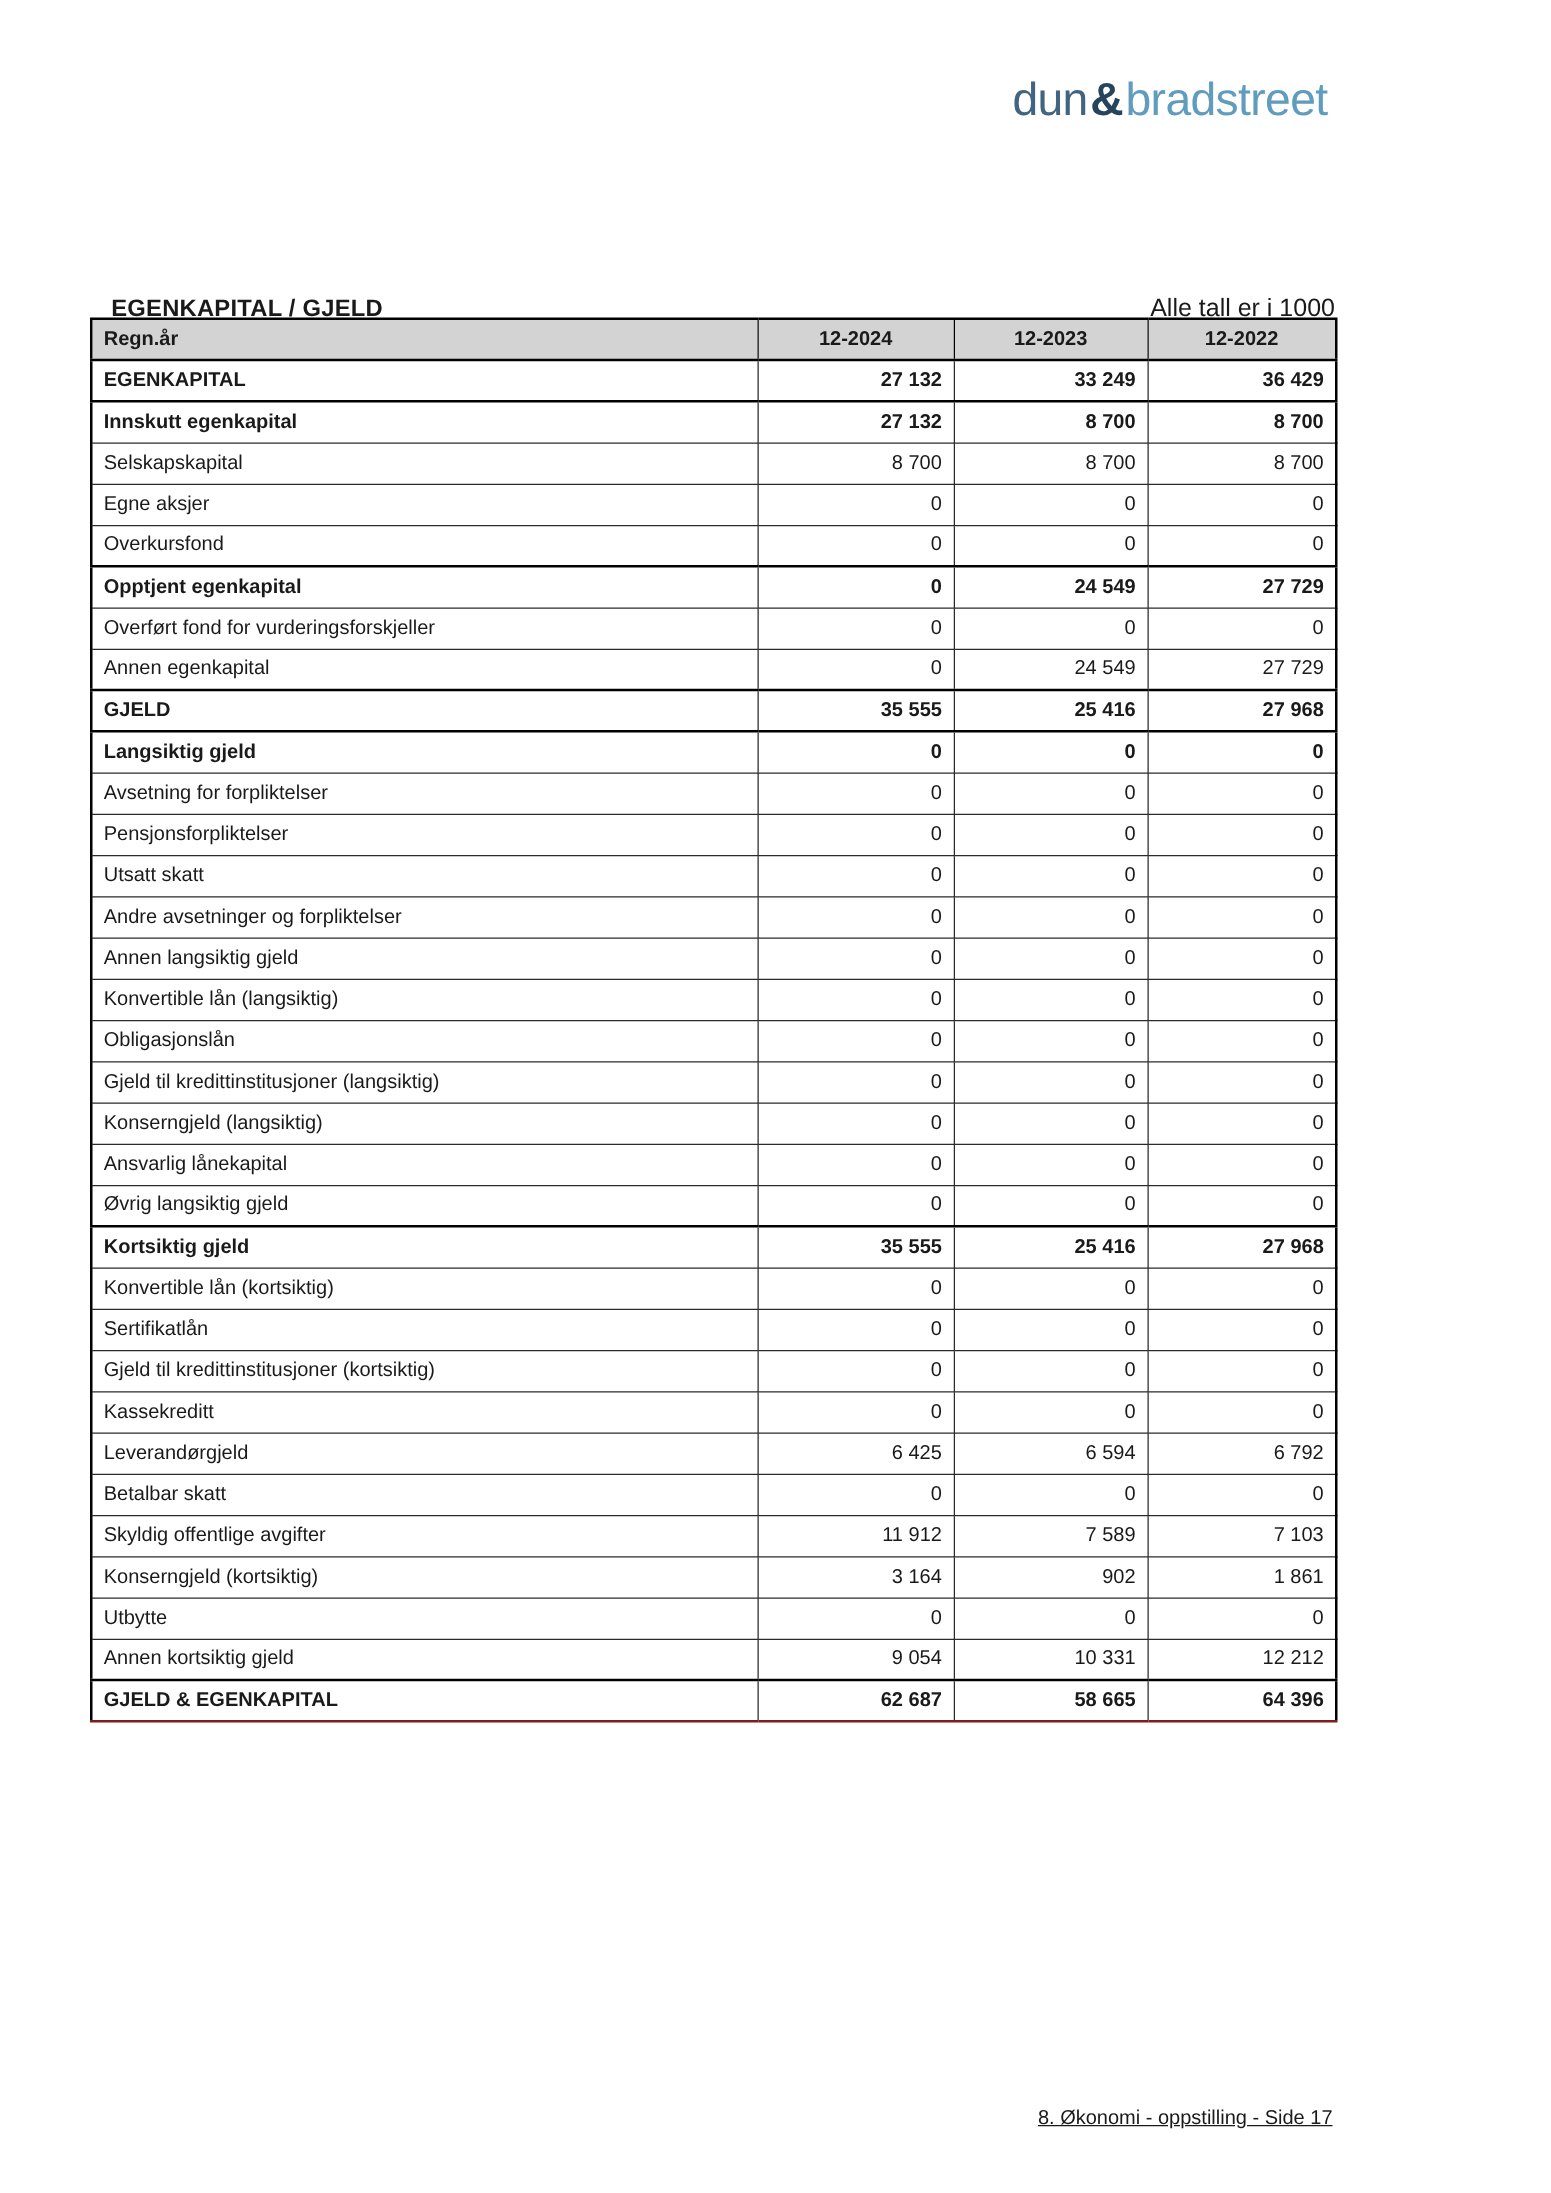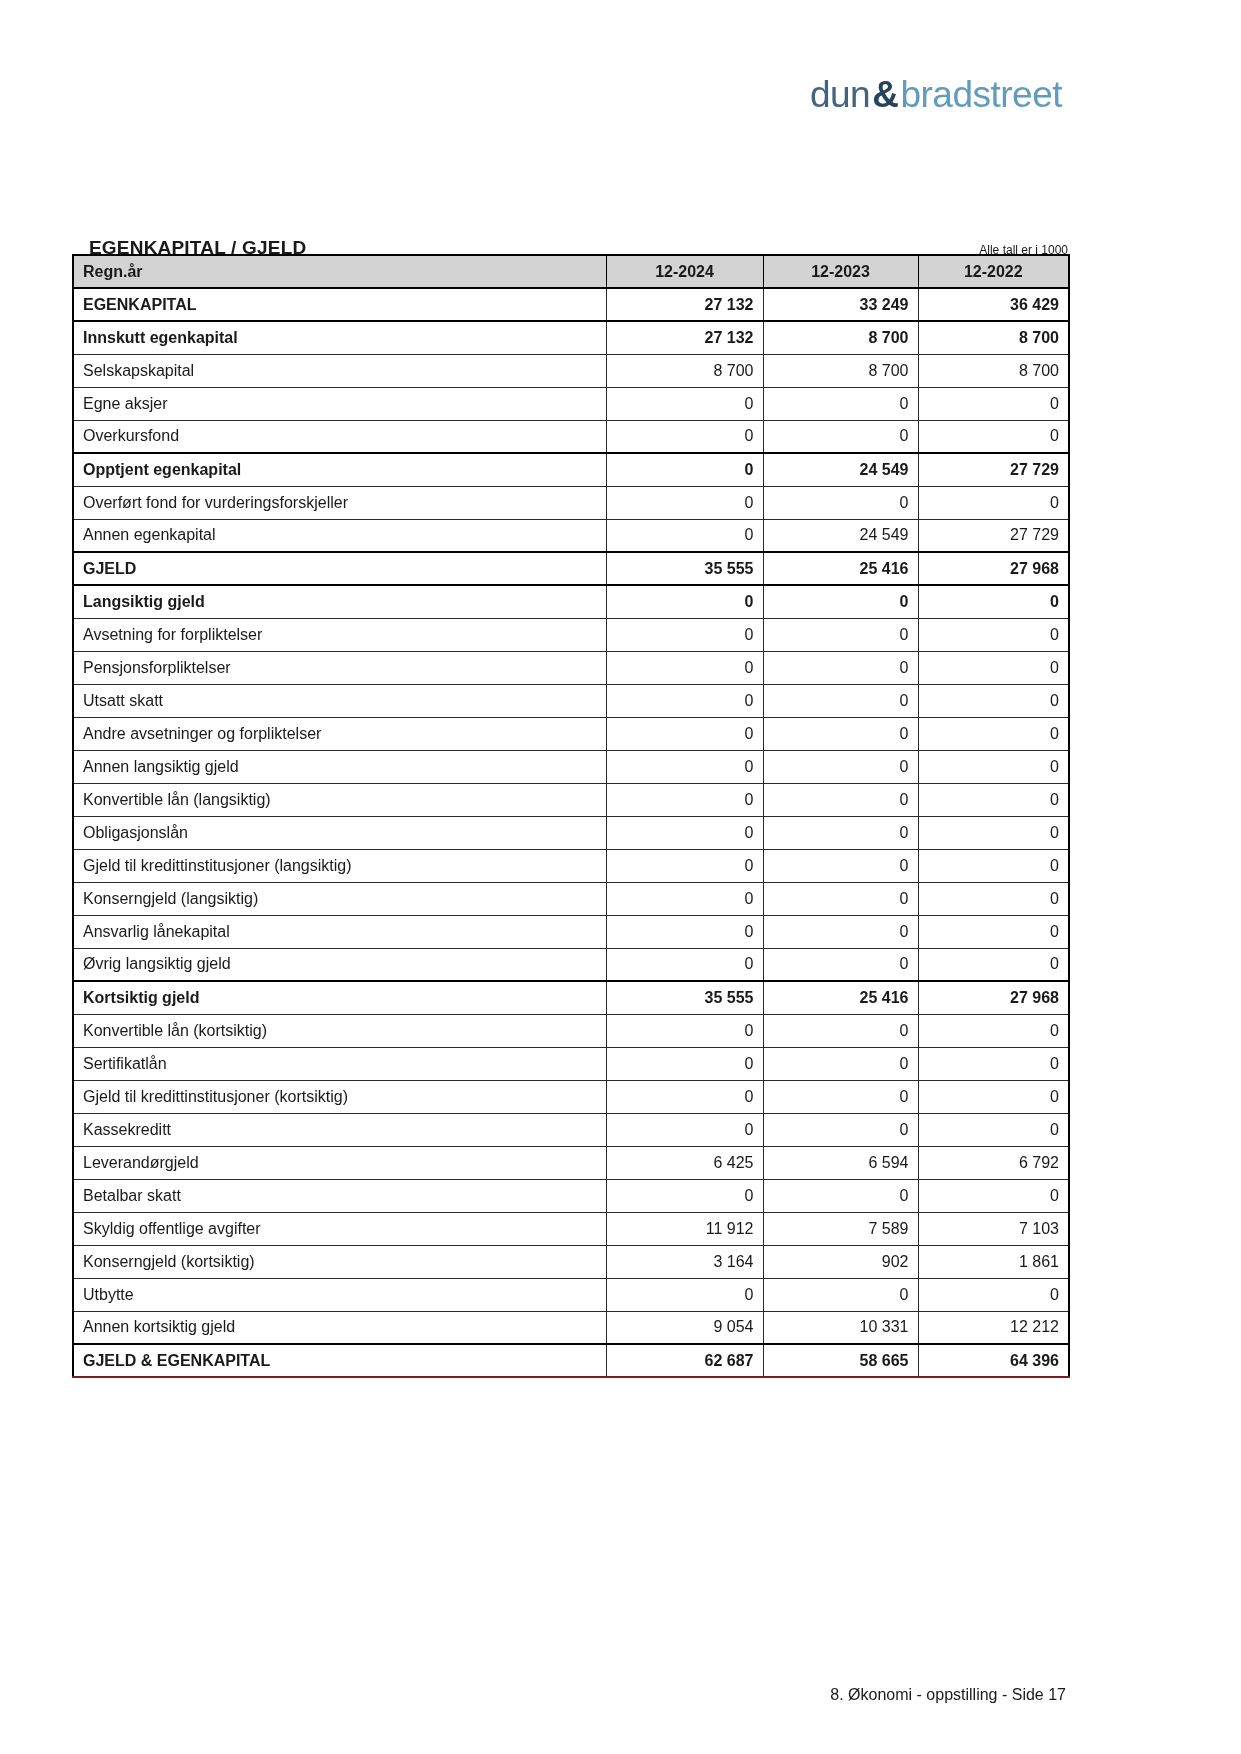--- a/index.html
+++ b/index.html
@@ -9,21 +9,21 @@
     height: 1754px;
     background: #ffffff;
     overflow: hidden;
     font-family: "Liberation Sans", sans-serif;
     color: #1a1a1a;
   }
 
   
   .logo {
     position: absolute;
-    top: 75px;
+    top: 60px;
     right: 179px;
     font-size: 37px;
     line-height: 1.1;
     letter-spacing: -0.5px;
     white-space: nowrap;
   }
   .logo-dun  { color: #416580; }
   .logo-amp  { color: #26445c; font-weight: 600; margin: 0 2px; }
   .logo-brad { color: #609cbd; }
 
@@ -36,21 +36,21 @@
     display: flex;
     justify-content: space-between;
     align-items: baseline;
   }
   .doc-title {
     margin: 17px;
     font-size: 19px;
     font-weight: bold;
     letter-spacing: 0.2px;
   }
-  .unit-note { font-size: 12px; }
+  .unit-note { font-size: 20px; }
 
   
   table.balance {
     position: absolute;
     top: 254px;
     left: 72px;
     width: 996px;
     border-collapse: collapse;
     table-layout: fixed;
     font-size: 16px;
@@ -84,20 +84,21 @@
   .balance tbody tr:last-child td { border-bottom: 2px solid #7f1d1d; }
 
   
   .footer {
     position: absolute;
     top: 1686px;
     right: 175px;
     font-size: 16px;
     color: #1a1a1a;
     white-space: nowrap;
+    text-decoration: underline;
   }
 </style>
 </head>
 <body>
 
 <div class="page">
 
   <div class="logo">
     <span class="logo-dun">dun</span><span class="logo-amp">&amp;</span><span class="logo-brad">bradstreet</span>
   </div>

